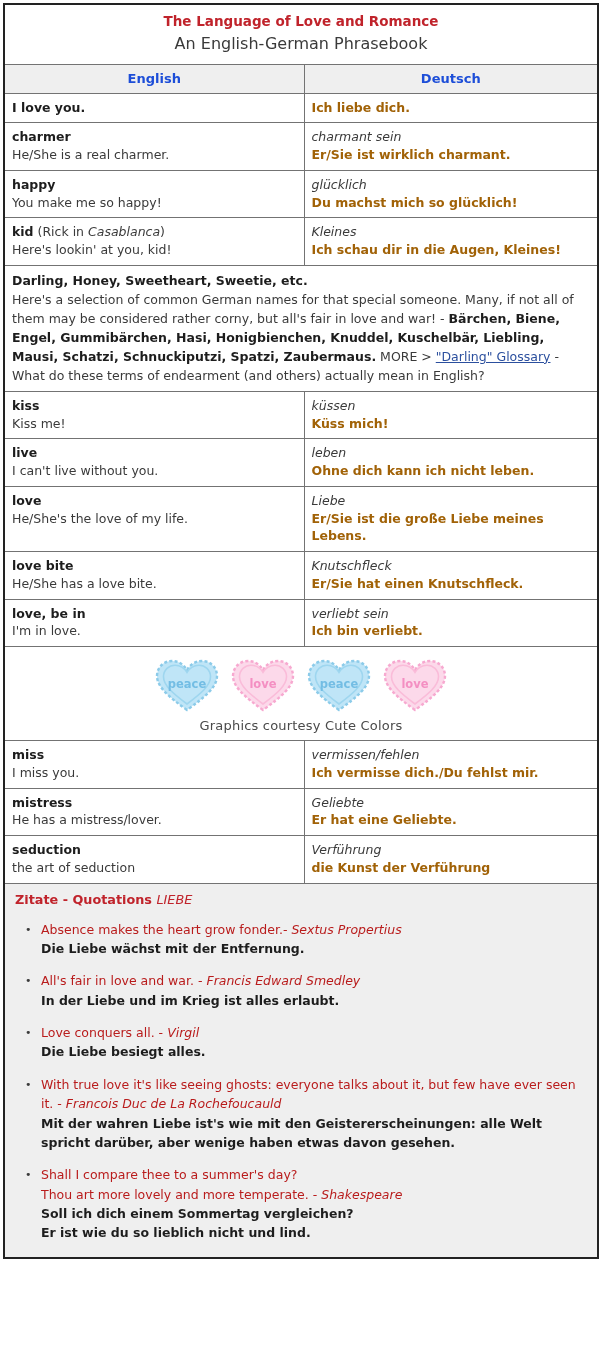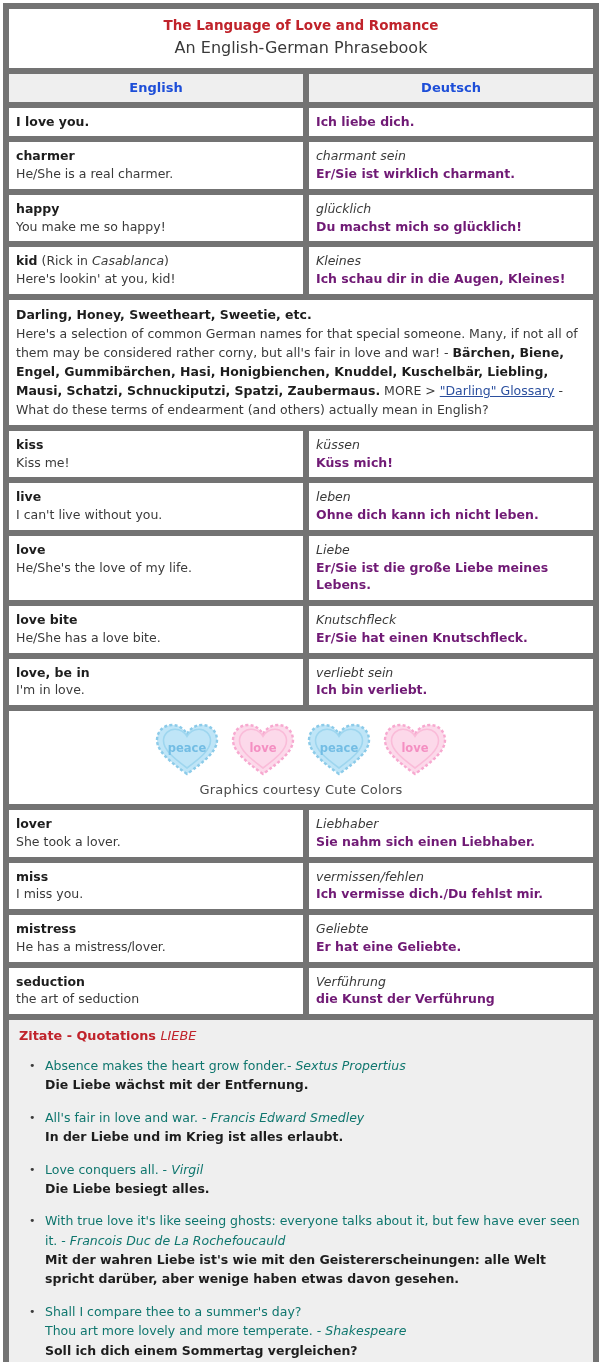--- a/index.html
+++ b/index.html
@@ -19,21 +19,21 @@
     padding: 3px;
     background: #ffffff;
   }
   .phrasebook {
     width: 100%;
     border-collapse: collapse;
     border: 2px solid #222222;
     table-layout: fixed;
   }
   .phrasebook td, .phrasebook th {
-    border: 6px solid #737373;
+    border: 1px solid #737373;
     padding: 5px 7px 6px 7px;
     vertical-align: top;
     text-align: left;
   }
   .col-en { width: 300px; }
   .col-de { width: auto; }
 
   
   .title-cell {
     text-align: center !important;
@@ -83,21 +83,21 @@
     color: #3a3a3a;
     line-height: 1.42;
   }
   .de-term {
     font-style: italic;
     color: #3a3a3a;
     line-height: 1.42;
   }
   .de-example {
     font-weight: bold;
-    color: #701a75;
+    color: #a16207;
     line-height: 1.42;
   }
 
   
   .note-cell {
     line-height: 1.52;
   }
   .note-head {
     font-weight: bold;
     color: #1d1d1d;
@@ -167,21 +167,21 @@
   ul.quotes > li::before {
     content: "\2022";
     position: absolute;
     left: -16px;
     top: 0;
     color: #3a3a3a;
     font-size: 11px;
     line-height: 1.75;
   }
   .q-en {
-    color: #0f766e;
+    color: #b91c1c;
   }
   .q-en i { font-style: italic; }
   .q-de {
     font-weight: bold;
     color: #1d1d1d;
   }
 </style>
 </head>
 <body>
 
@@ -344,30 +344,20 @@
                 <path d="M34 47 C 20 36.5, 10.5 28.5, 10.5 19.8 C 10.5 12.8, 16 8.2, 22 8.2 C 27.5 8.2, 31.6 11.4, 34 15.4 C 36.4 11.4, 40.5 8.2, 46 8.2 C 52 8.2, 57.5 12.8, 57.5 19.8 C 57.5 28.5, 48 36.5, 34 47 Z" fill="none" stroke="#fabcd9" stroke-width="1.6"></path>
                 <text x="34" y="31" text-anchor="middle" font-family="'DejaVu Sans','Liberation Sans',sans-serif" font-size="11.5" font-weight="bold" fill="#f48fc2">love</text>
               </svg>
             </div>
 
           </div>
           <div class="gfx-caption">Graphics courtesy Cute Colors</div>
         </td>
       </tr>
 
-      <tr>
-        <td>
-          <div class="term">lover</div>
-          <div class="example">She took a lover.</div>
-        </td>
-        <td>
-          <div class="de-term">Liebhaber</div>
-          <div class="de-example">Sie nahm sich einen Liebhaber.</div>
-        </td>
-      </tr>
 
       <tr>
         <td>
           <div class="term">miss</div>
           <div class="example">I miss you.</div>
         </td>
         <td>
           <div class="de-term">vermissen/fehlen</div>
           <div class="de-example">Ich vermisse dich./Du fehlst mir.</div>
         </td>

